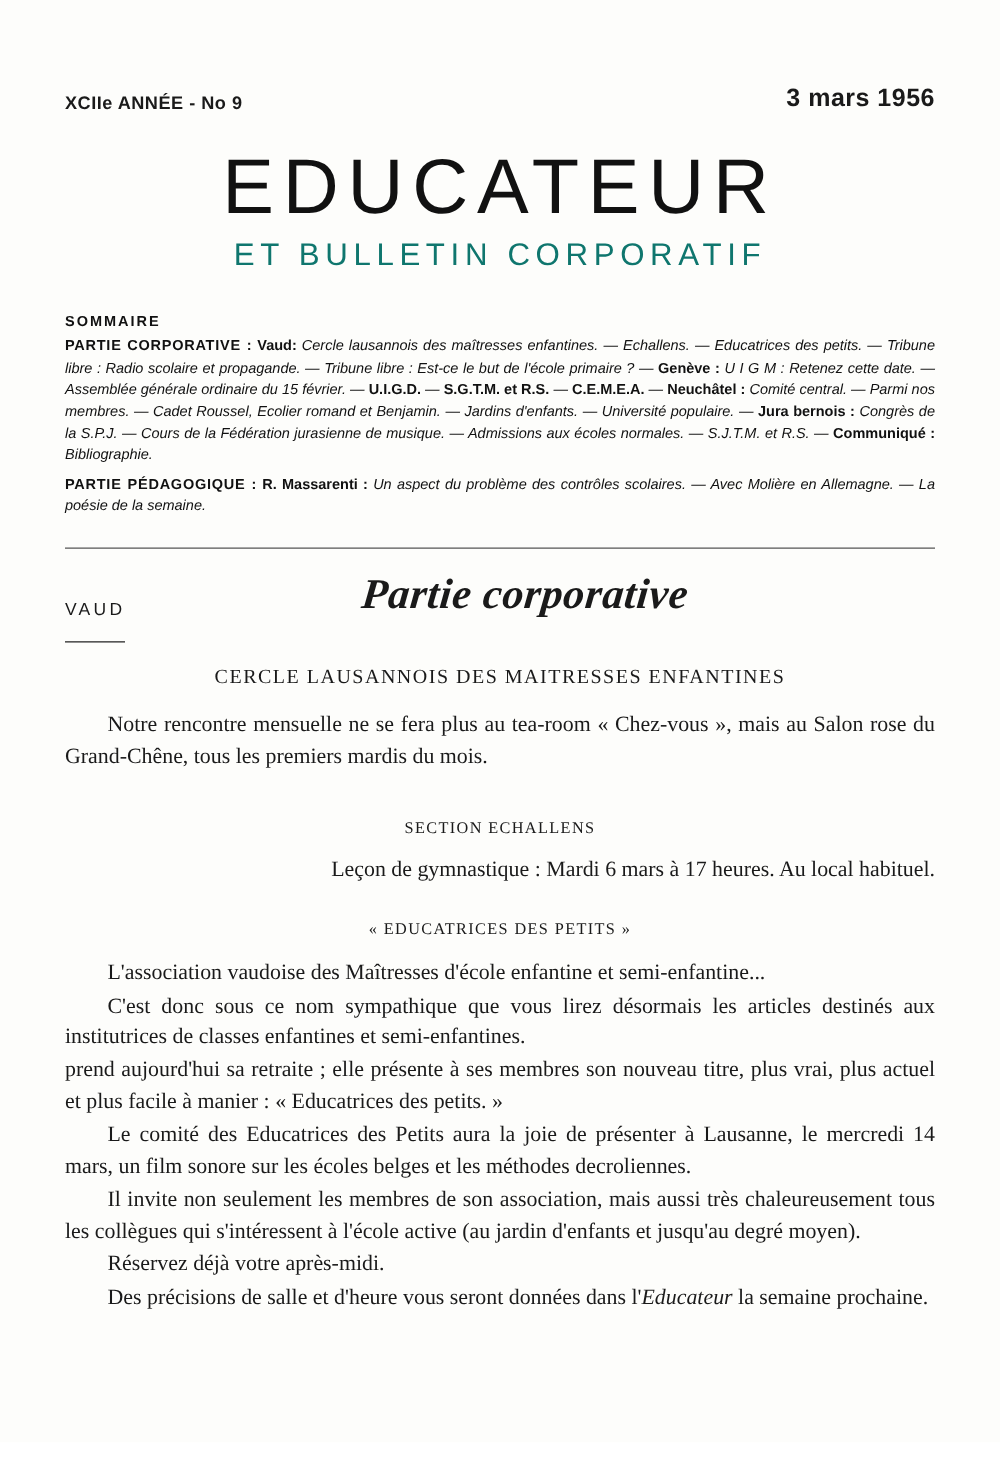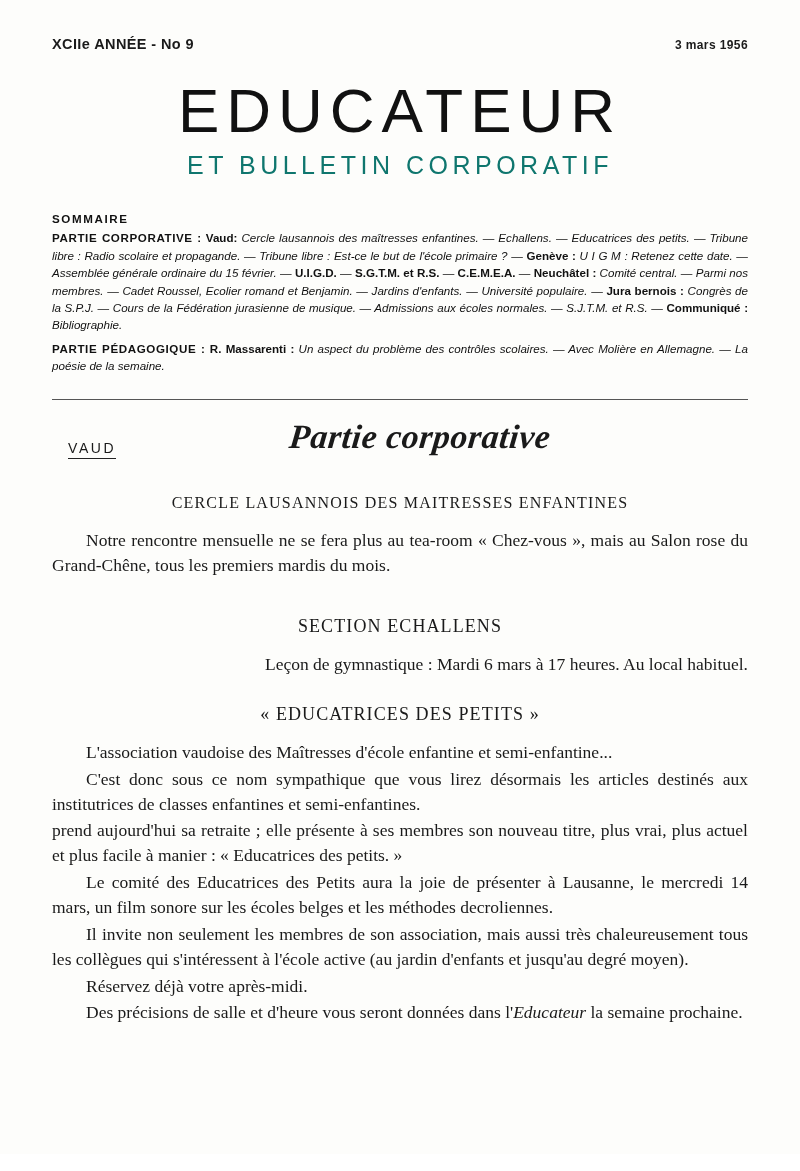--- a/index.html
+++ b/index.html
@@ -27,23 +27,24 @@
     align-items: flex-end;
     padding: 36px 52px 0 52px;
     font-family: "Liberation Sans", sans-serif;
   }
   .issue-line {
     font-size: 14.5px;
     font-weight: bold;
     letter-spacing: 0.4px;
   }
   .issue-date {
-    font-size: 12px;
+    font-size: 20px;
     font-weight: bold;
     letter-spacing: 0.4px;
+    margin-top: 32px;
   }
 
   .title-block {
     text-align: center;
     margin-top: 26px;
   }
   .journal-title {
     font-family: "Liberation Sans", sans-serif;
     font-size: 62px;
     letter-spacing: 7px;
@@ -99,27 +100,27 @@
   }
 
   
   .part-header {
     position: relative;
     margin: 18px 52px 0 52px;
     height: 56px;
   }
   .vaud-tag {
     position: absolute;
-    left: 16px;
+    left: 0;
     top: 22px;
     font-family: "Liberation Sans", sans-serif;
     font-size: 14px;
     letter-spacing: 2.6px;
     border-bottom: 1.6px solid #222;
-    padding-bottom: 2px;
+    padding-bottom: 18px;
   }
   .part-title {
     text-align: center;
     font-family: "Liberation Serif", serif;
     font-style: italic;
     font-weight: bold;
     font-size: 34px;
     letter-spacing: 0.5px;
     transform: skewX(-6deg);
     margin-left: 40px;
@@ -132,21 +133,21 @@
     line-height: 1.42;
   }
   .head1 {
     text-align: center;
     font-size: 16px;
     letter-spacing: 1.2px;
     margin: 18px 0 14px 0;
   }
   .head2 {
     text-align: center;
-    font-size: 18px;
+    font-size: 13px;
     letter-spacing: 1.1px;
     margin: 26px 0 12px 0;
   }
   .para {
     margin: 0 0 2px 0;
     text-align: justify;
     text-indent: 34px;
   }
   .para.noindent {
     text-indent: 0;

